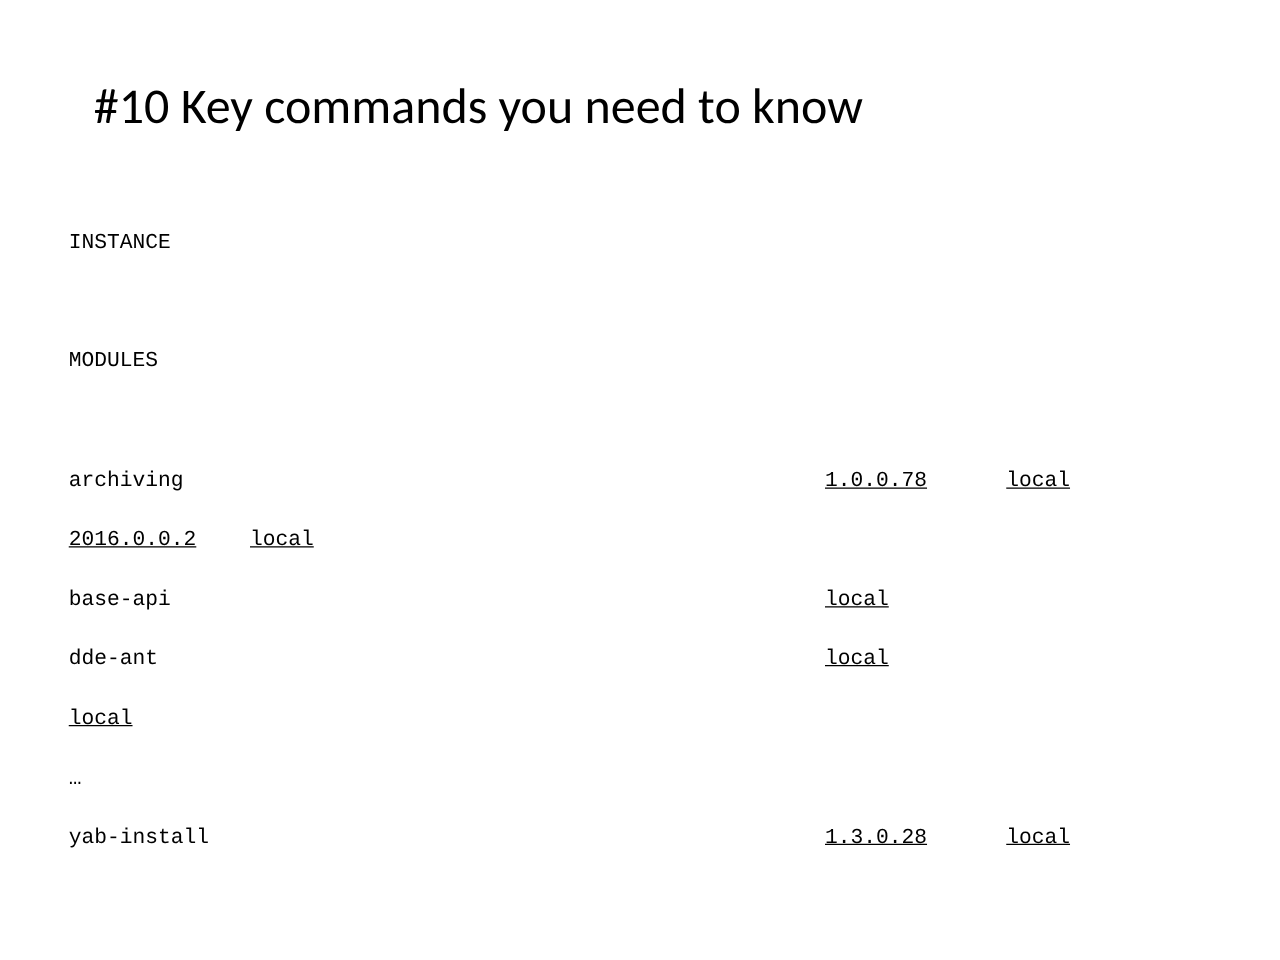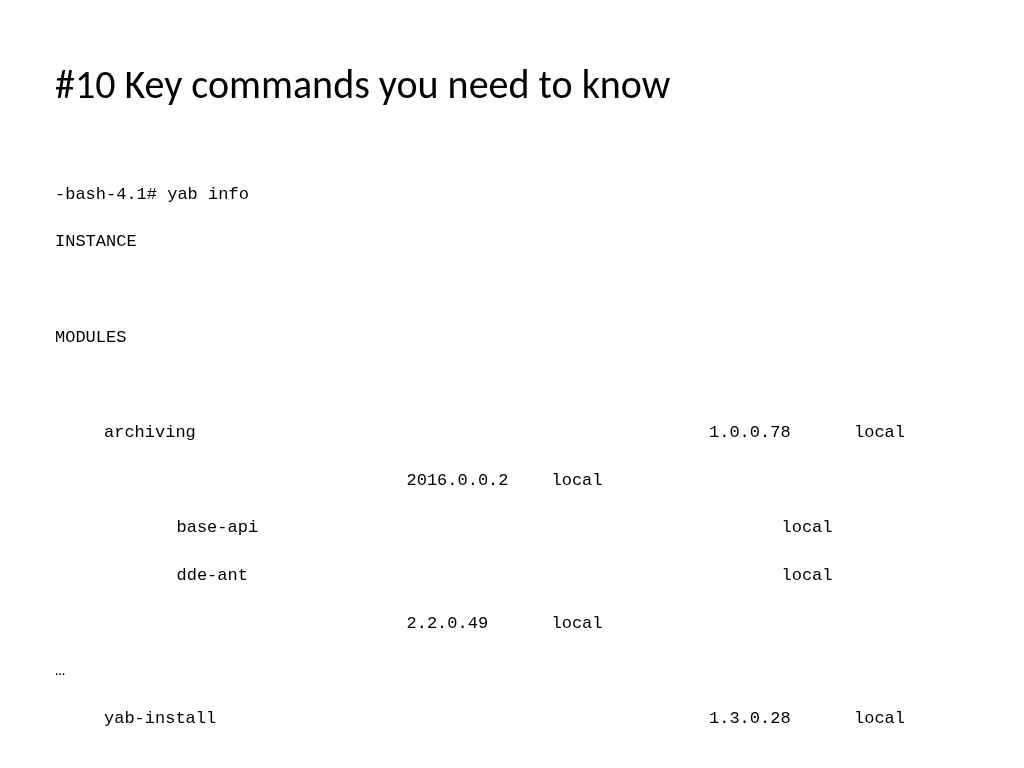--- a/index.html
+++ b/index.html
@@ -11,64 +11,65 @@
       color: #000000;
       overflow: hidden;
     }
     .slide {
       padding: 60px 70px 40px 55px;
     }
     .title {
       font-size: 40px;
       font-weight: 400;
       margin-bottom: 50px;
+      margin-left: 20px;
     }
     .terminal {
       font-family: "Courier New", Courier, monospace;
       font-size: 17px;
       line-height: 1.4;
       color: #000000;
       white-space: pre;
     }
     .module-row {
       display: flex;
-      justify-content: center;
     }
     .module-name {
       width: 605px;
       flex-shrink: 0;
     }
     .module-version {
       width: 145px;
       flex-shrink: 0;
+      text-decoration: underline;
     }
     .module-source {
       flex-shrink: 0;
+      text-decoration: underline;
     }
     .spacer {
       height: 24px;
     }
   </style>
 </head>
 <body>
 
 <div class="slide">
   <h1 class="title">#10 Key commands you need to know</h1>
 
   <div class="terminal">
-<div>-bash-4.1# yab info</div>
 <div>INSTANCE</div>
 <div class="spacer"></div>
 <div>MODULES</div>
 <div class="spacer"></div>
 <div class="module-row"><span class="module-name">archiving</span><span class="module-version">1.0.0.78</span><span class="module-source">local</span></div>
 <div class="module-row"><span class="module-version">2016.0.0.2</span><span class="module-source">local</span></div>
 <div class="module-row"><span class="module-name">base-api</span><span class="module-source">local</span></div>
 <div class="module-row"><span class="module-name">dde-ant</span><span class="module-source">local</span></div>
-<div class="module-row"><span class="module-version">2.2.0.49</span><span class="module-source">local</span></div>
+<div class="module-row"><span class="module-source">local</span></div>
 <div>…</div>
 <div class="module-row"><span class="module-name">yab-install</span><span class="module-version">1.3.0.28</span><span class="module-source">local</span></div>
 
 
 
 
 
 
 
   </div>

